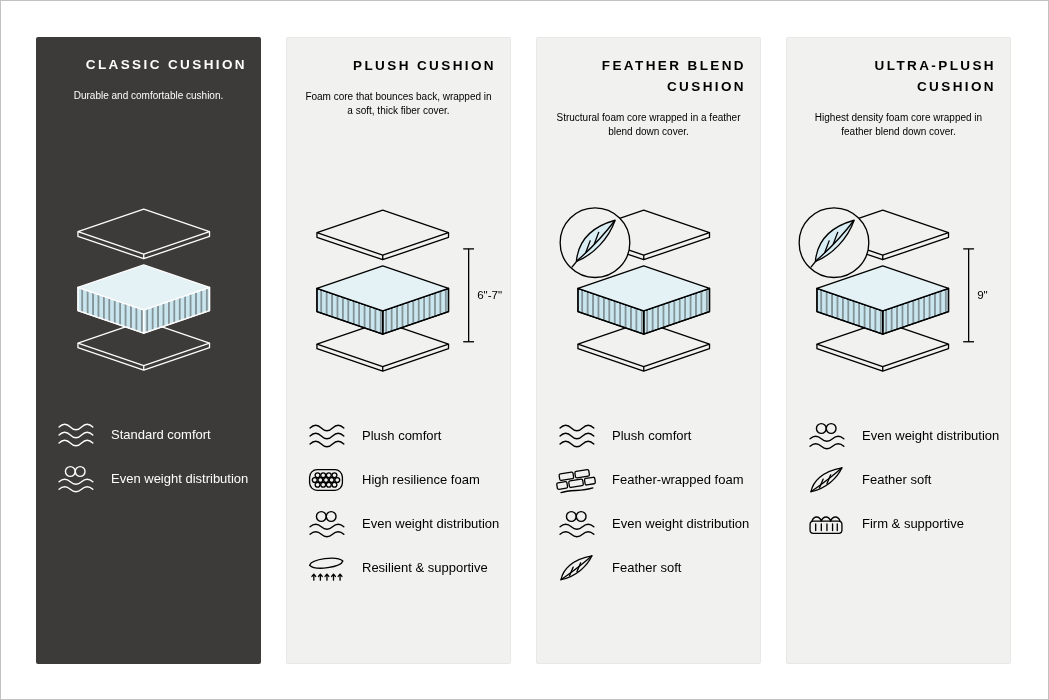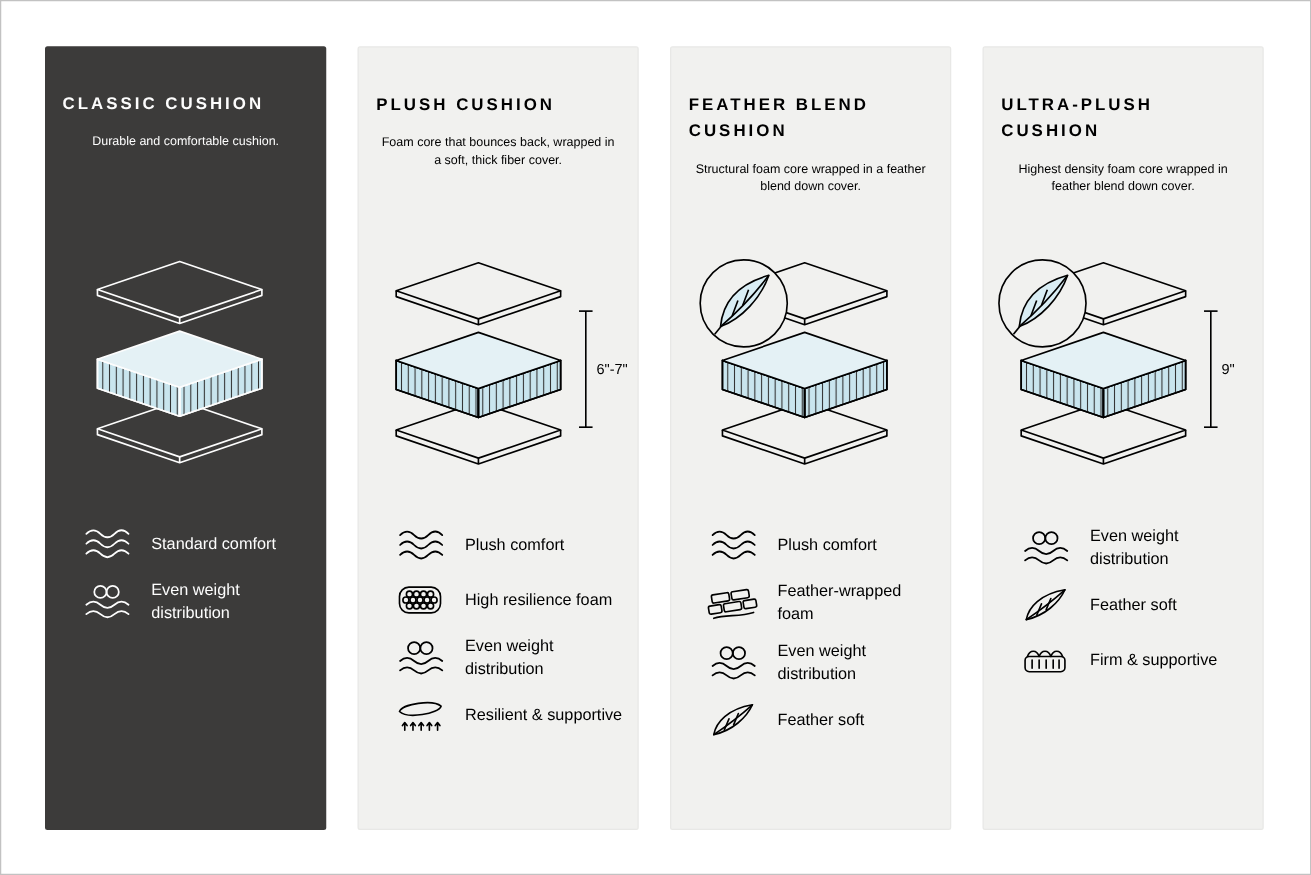--- a/index.html
+++ b/index.html
@@ -2,28 +2,28 @@
 <html><head>
 <meta charset="utf-8">
 <style>
   *{margin:0;padding:0;box-sizing:border-box}
   html,body{background:#fff}
   body{width:1049px;height:700px;font-family:"Liberation Sans",sans-serif;color:#2e2e2e}
   .frame{width:1049px;height:700px;border:1px solid #c2c2c2;background:#fff;display:flex;gap:25px;padding:36px 39px 35px 35px}
   .card{position:relative;flex:0 0 225px;border-radius:2px}
   .card.dark{background:#3c3b3a;color:#fdfdfd}
   .card.light{background:#f1f1ef;color:#000000;border:1px solid #e8e8e6}
-  .title{margin:36px 14px 0;text-align:left;font-size:13.5px;letter-spacing:2.4px;line-height:1.55;font-weight:bold}
+  .title{margin:18px 14px 0;text-align:right;font-size:13.5px;letter-spacing:2.4px;line-height:1.55;font-weight:bold}
   .desc{margin:13px 18px 0;text-align:center;font-size:10px;line-height:1.45}
   .diagram{position:absolute;top:166px;left:0;width:100%;display:flex;justify-content:center}
   .diagram svg{width:225px;height:178px;overflow:visible;margin-left:22px}
   .card.has-measure .diagram svg{margin-left:0}
   .measure line{stroke:currentColor;stroke-width:1.7}
   .measure text{font-size:15px;fill:currentColor;stroke:none;font-family:"Liberation Sans",sans-serif}
-  .features{list-style:none;position:absolute;top:382px;left:28px;right:8px}
+  .features{list-style:none;position:absolute;top:382px;left:18px;right:8px}
   .feature{display:flex;align-items:center;gap:15px;min-height:31px;margin-bottom:13px}
   .fi{width:42px;height:30px;flex:0 0 42px}
   .flabel{font-size:13px;line-height:1.35}
 </style>
 </head>
 <body>
 
 <svg width="0" height="0" style="position:absolute" aria-hidden="true">
   <defs>
     <pattern id="hatchp" patternUnits="userSpaceOnUse" width="7" height="10">

